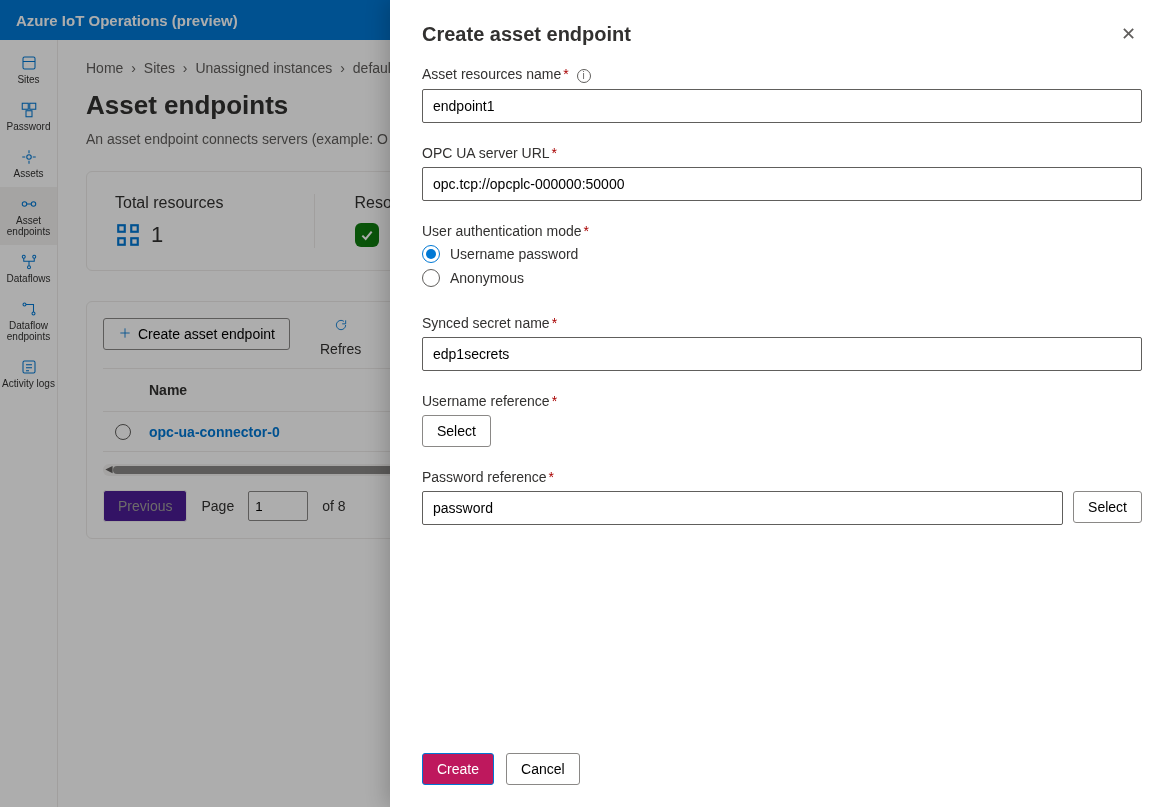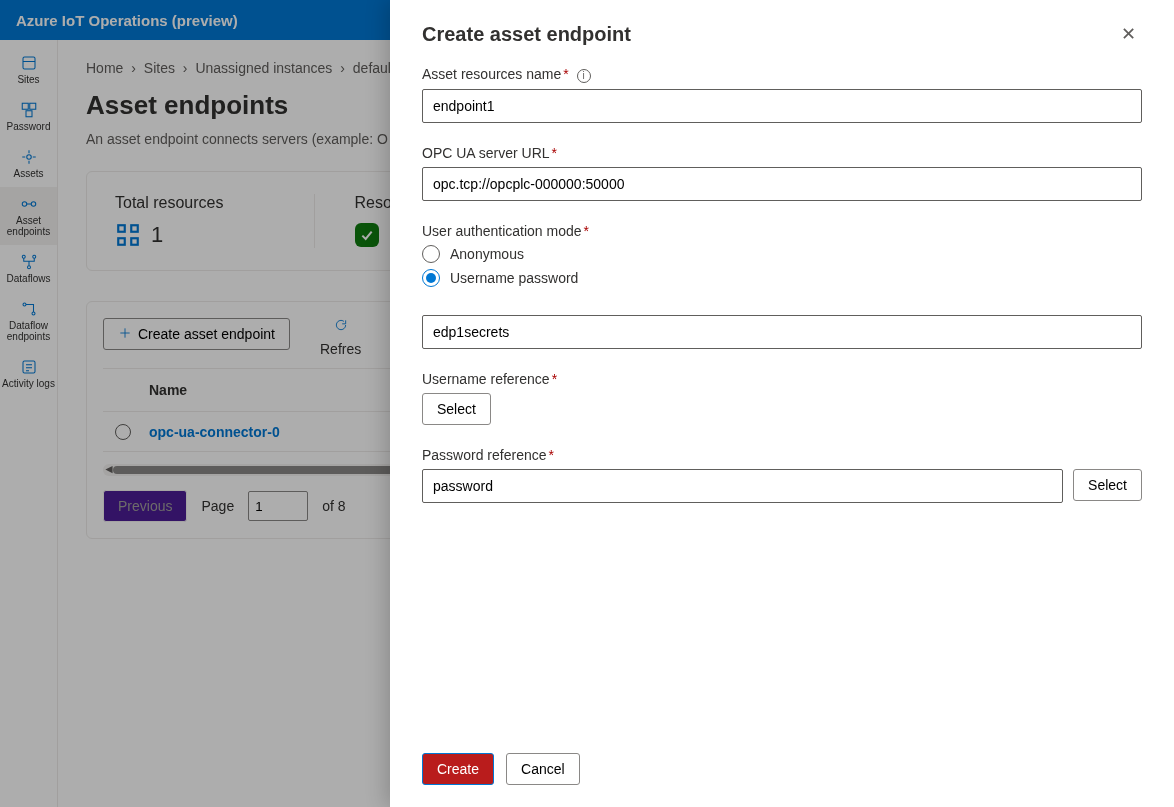--- a/index.html
+++ b/index.html
@@ -114,21 +114,21 @@
   .btn {
     height: 32px;
     padding: 0 14px;
     border: 1px solid #8a8886;
     border-radius: 3px;
     background: #ffffff;
     font-size: 14px;
     cursor: pointer;
     display: inline-flex; align-items: center; gap: 6px;
   }
-  .btn.primary { background: #b91c1c; color: #ffffff; border-color: #0078d4; }
+  .btn.primary { background: #be185d; color: #ffffff; border-color: #0078d4; }
   .btn.ghost { border: none; background: transparent; color: #323130; flex-direction: column; }
   .btn:disabled { background: #4c1d95; color: #a19f9d; border-color: #f3f2f1; cursor: default; }
   .plus-icon svg, .refresh-icon svg { width:14px;height:14px;stroke:#0078d4;fill:none;stroke-width:1.5; }
   .table-head {
     display: flex;
     border-top: 1px solid #edebe9;
     border-bottom: 1px solid #edebe9;
     height: 44px; align-items: center;
   }
   .col-sel { width: 40px; display:flex;justify-content:center; }
@@ -414,31 +414,34 @@
     <label class="field-label">
       <span>OPC UA server URL</span><span class="req">*</span>
     </label>
     <input class="text-input" value="opc.tcp://opcplc-000000:50000" style="">
   </div>
 
   <div class="field">
     <label class="field-label">
       <span>User authentication mode</span><span class="req">*</span>
     </label>
+    <div class="radio-row selected">
+      <span class="dot"></span>
+      <span>Username password</span>
+    </div>
     <div class="radio-row">
       <span class="dot"></span>
       <span>Anonymous</span>
     </div>
-    <div class="radio-row selected">
-      <span class="dot"></span>
-      <span>Username password</span>
-    </div>
-  </div>
-
-  <div class="field">
+  </div>
+
+  <div class="field">
+    <label class="field-label">
+      <span>Synced secret name</span><span class="req">*</span>
+    </label>
     <input class="text-input" value="edp1secrets" style="">
   </div>
 
   <div class="field">
     <label class="field-label">
       <span>Username reference</span><span class="req">*</span>
     </label>
     <div class="select-row">
       <button class="btn">Select</button>
     </div>

